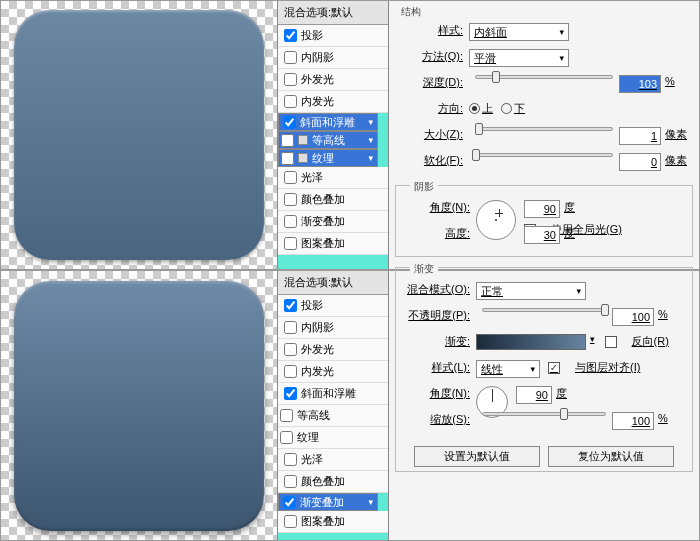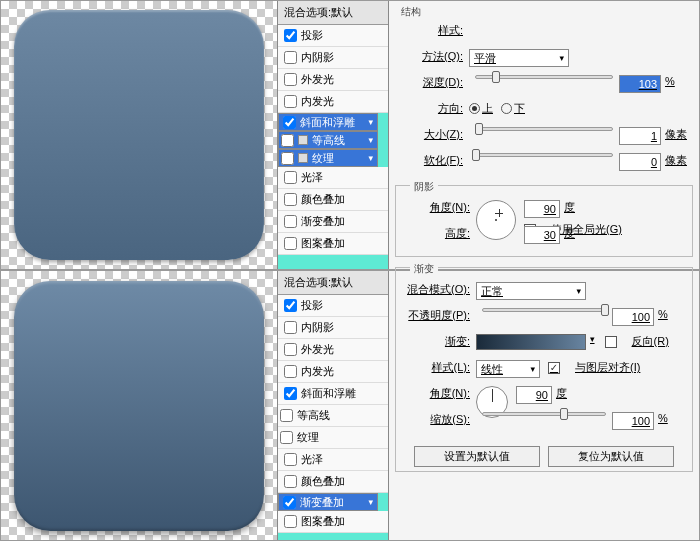--- a/index.html
+++ b/index.html
@@ -112,20 +112,23 @@
           <div class="fxi">
             <input type="checkbox" style="">
             <span>图案叠加</span>
           </div>
         </div>
   </div>
   <div class="props">
     <span class="gh">结构</span>
     <div class="row">
           <span class="lbl">样式:</span>
+      <div class="sel">
+            <span>内斜面</span>
+          </div>
         </div>
     <div class="row">
           <span class="lbl">方法(Q):</span>
       <div class="sel">
             <span>平滑</span>
           </div>
         </div>
     <div class="row">
           <span class="lbl">深度(D):</span>
       <div class="slider">

